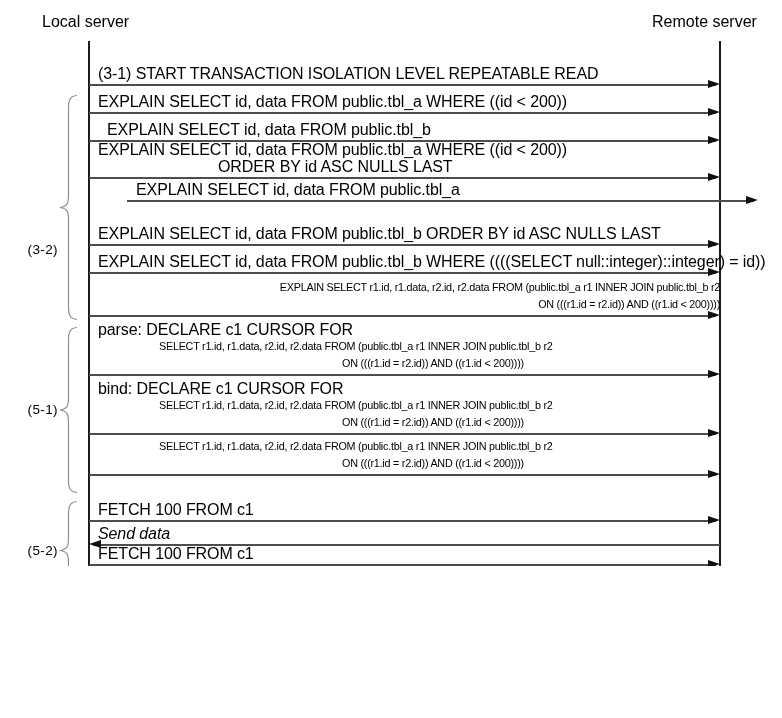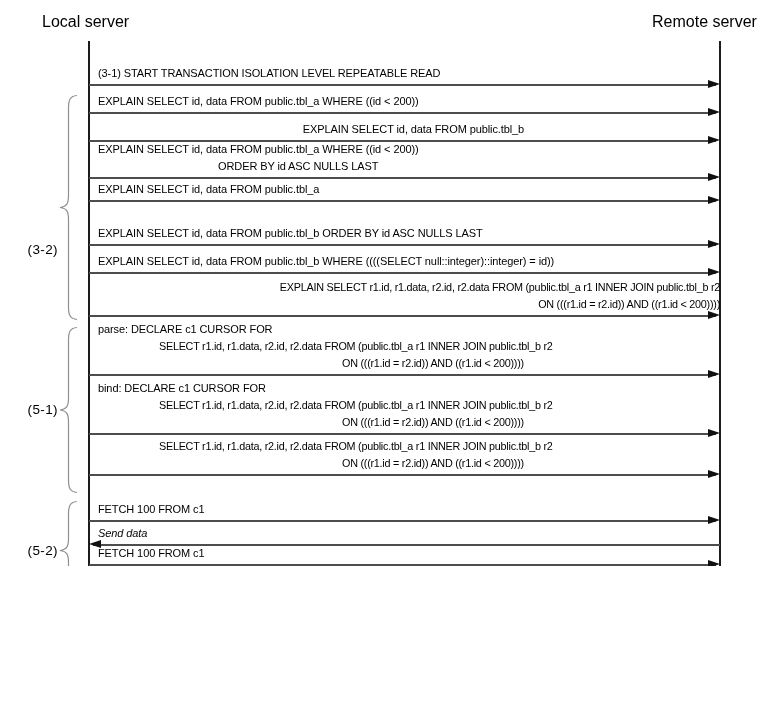--- a/index.html
+++ b/index.html
@@ -32,21 +32,21 @@
   .lifeline.left  { left: 88px; }
   .lifeline.right { left: 719px; }
 
   
   .message {
     position: absolute;
     left: 89px;
     width: 631px;
   }
   .msg-line {
-    font-size: 11px;
+    font-size: 16px;
     line-height: 17px;
     letter-spacing: -0.1px;
     white-space: pre;
     color: #000000;
   }
   .msg-line.small {
     font-size: 10.8px;
     letter-spacing: -0.25px;
   }
   .msg-line.italic { font-style: italic; }
@@ -117,35 +117,35 @@
         </div>
       </div>
       <div class="message" style="top: 93px;">
         <div class="msg-line" style="padding-left: 9px;">EXPLAIN SELECT id, data FROM public.tbl_a WHERE ((id &lt; 200))</div>
         <div class="msg-arrow">
           <div class="shaft" style="background: rgb(77, 77, 77);"></div>
           <div class="head"></div>
         </div>
       </div>
       <div class="message" style="top: 121px;">
-        <div class="msg-line" style="padding-left: 18px; text-align: center;">EXPLAIN SELECT id, data FROM public.tbl_b</div>
+        <div class="msg-line" style="padding-left: 18px;">EXPLAIN SELECT id, data FROM public.tbl_b</div>
         <div class="msg-arrow">
           <div class="shaft" style="background: rgb(77, 77, 77);"></div>
           <div class="head"></div>
         </div>
       </div>
       <div class="message" style="top: 141px;">
         <div class="msg-line" style="padding-left: 9px;">EXPLAIN SELECT id, data FROM public.tbl_a WHERE ((id &lt; 200))</div>
         <div class="msg-line" style="padding-left: 129px;">ORDER BY id ASC NULLS LAST</div>
         <div class="msg-arrow">
           <div class="shaft" style="background: rgb(77, 77, 77);"></div>
           <div class="head"></div>
         </div>
       </div>
-      <div class="message" style="top: 181px;">
+      <div class="message" style="top: 181px; padding-left: 38px;">
         <div class="msg-line" style="padding-left: 9px;">EXPLAIN SELECT id, data FROM public.tbl_a</div>
         <div class="msg-arrow">
           <div class="shaft" style="background: rgb(77, 77, 77);"></div>
           <div class="head"></div>
         </div>
       </div>
       <div class="message" style="top: 225px;">
         <div class="msg-line" style="padding-left: 9px;">EXPLAIN SELECT id, data FROM public.tbl_b ORDER BY id ASC NULLS LAST</div>
         <div class="msg-arrow">
           <div class="shaft" style="background: rgb(77, 77, 77);"></div>

